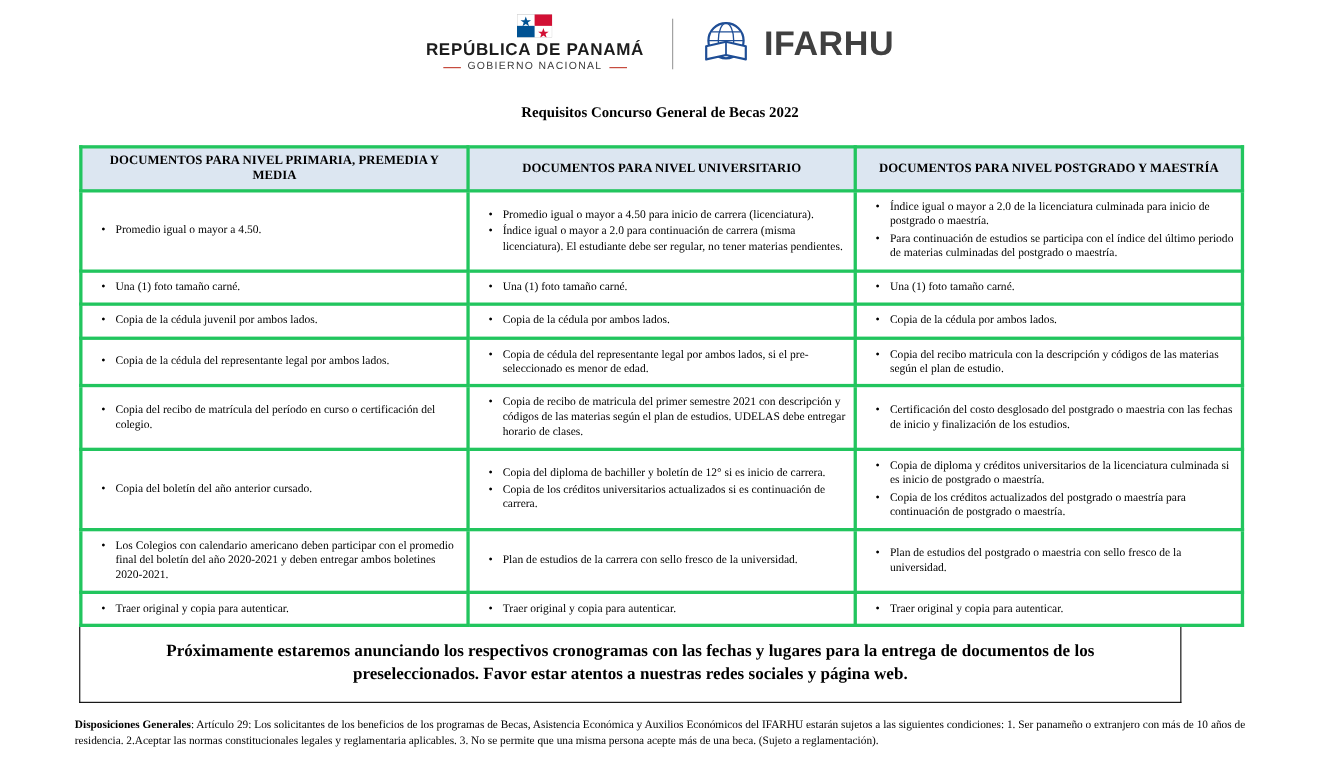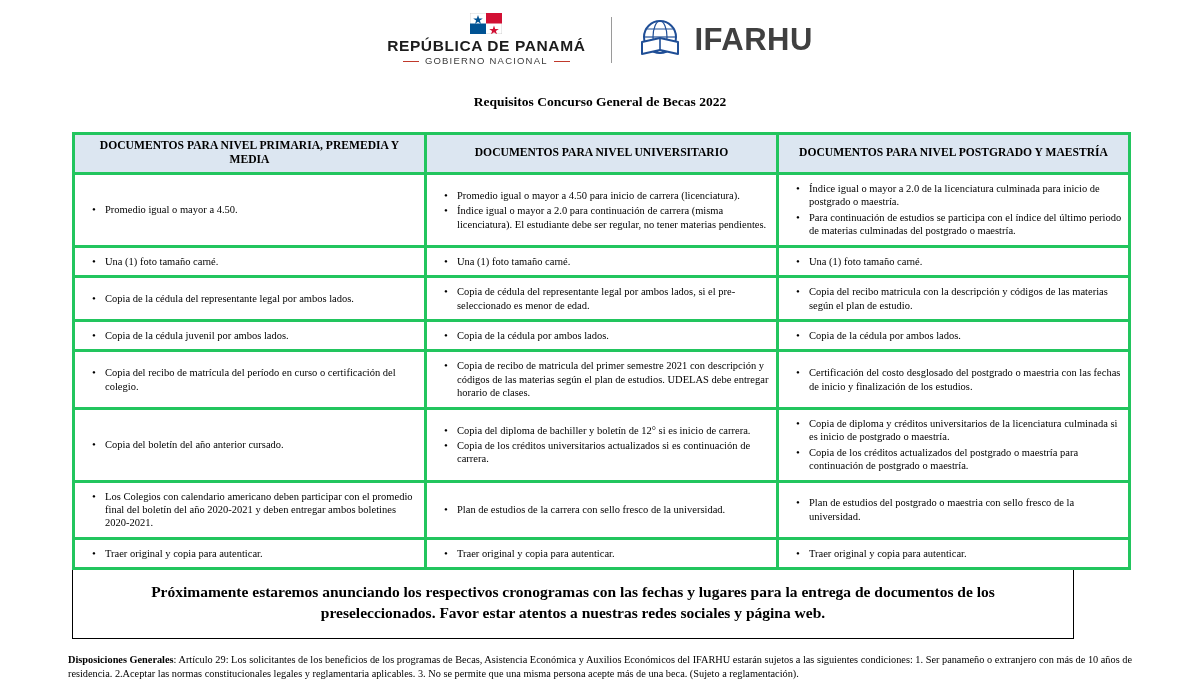--- a/index.html
+++ b/index.html
@@ -285,59 +285,59 @@
             <li>Una (1) foto tamaño carné.</li>
           </ul>
               </div>
             </td>
         </tr>
 
         <tr>
           <td>
               <div class="cell">
                 <ul class="bul">
+            <li>Copia de la cédula juvenil por ambos lados.</li>
+          </ul>
+              </div>
+            </td>
+          <td>
+              <div class="cell">
+                <ul class="bul">
+            <li>Copia de la cédula por ambos lados.</li>
+          </ul>
+              </div>
+            </td>
+          <td>
+              <div class="cell">
+                <ul class="bul">
+            <li>Copia de la cédula por ambos lados.</li>
+          </ul>
+              </div>
+            </td>
+        </tr>
+
+        <tr>
+          <td>
+              <div class="cell">
+                <ul class="bul">
             <li>Copia de la cédula del representante legal por ambos lados.</li>
           </ul>
               </div>
             </td>
           <td>
               <div class="cell">
                 <ul class="bul">
             <li>Copia de cédula del representante legal por ambos lados, si el pre-seleccionado es menor de edad.</li>
           </ul>
               </div>
             </td>
           <td>
               <div class="cell">
                 <ul class="bul">
             <li>Copia del recibo matricula con la descripción y códigos de las materias según el plan de estudio.</li>
-          </ul>
-              </div>
-            </td>
-        </tr>
-
-        <tr>
-          <td>
-              <div class="cell">
-                <ul class="bul">
-            <li>Copia de la cédula juvenil por ambos lados.</li>
-          </ul>
-              </div>
-            </td>
-          <td>
-              <div class="cell">
-                <ul class="bul">
-            <li>Copia de la cédula por ambos lados.</li>
-          </ul>
-              </div>
-            </td>
-          <td>
-              <div class="cell">
-                <ul class="bul">
-            <li>Copia de la cédula por ambos lados.</li>
           </ul>
               </div>
             </td>
         </tr>
 
         <tr>
           <td>
               <div class="cell">
                 <ul class="bul">
             <li>Copia del recibo de matrícula del período en curso o certificación del colegio.</li>

